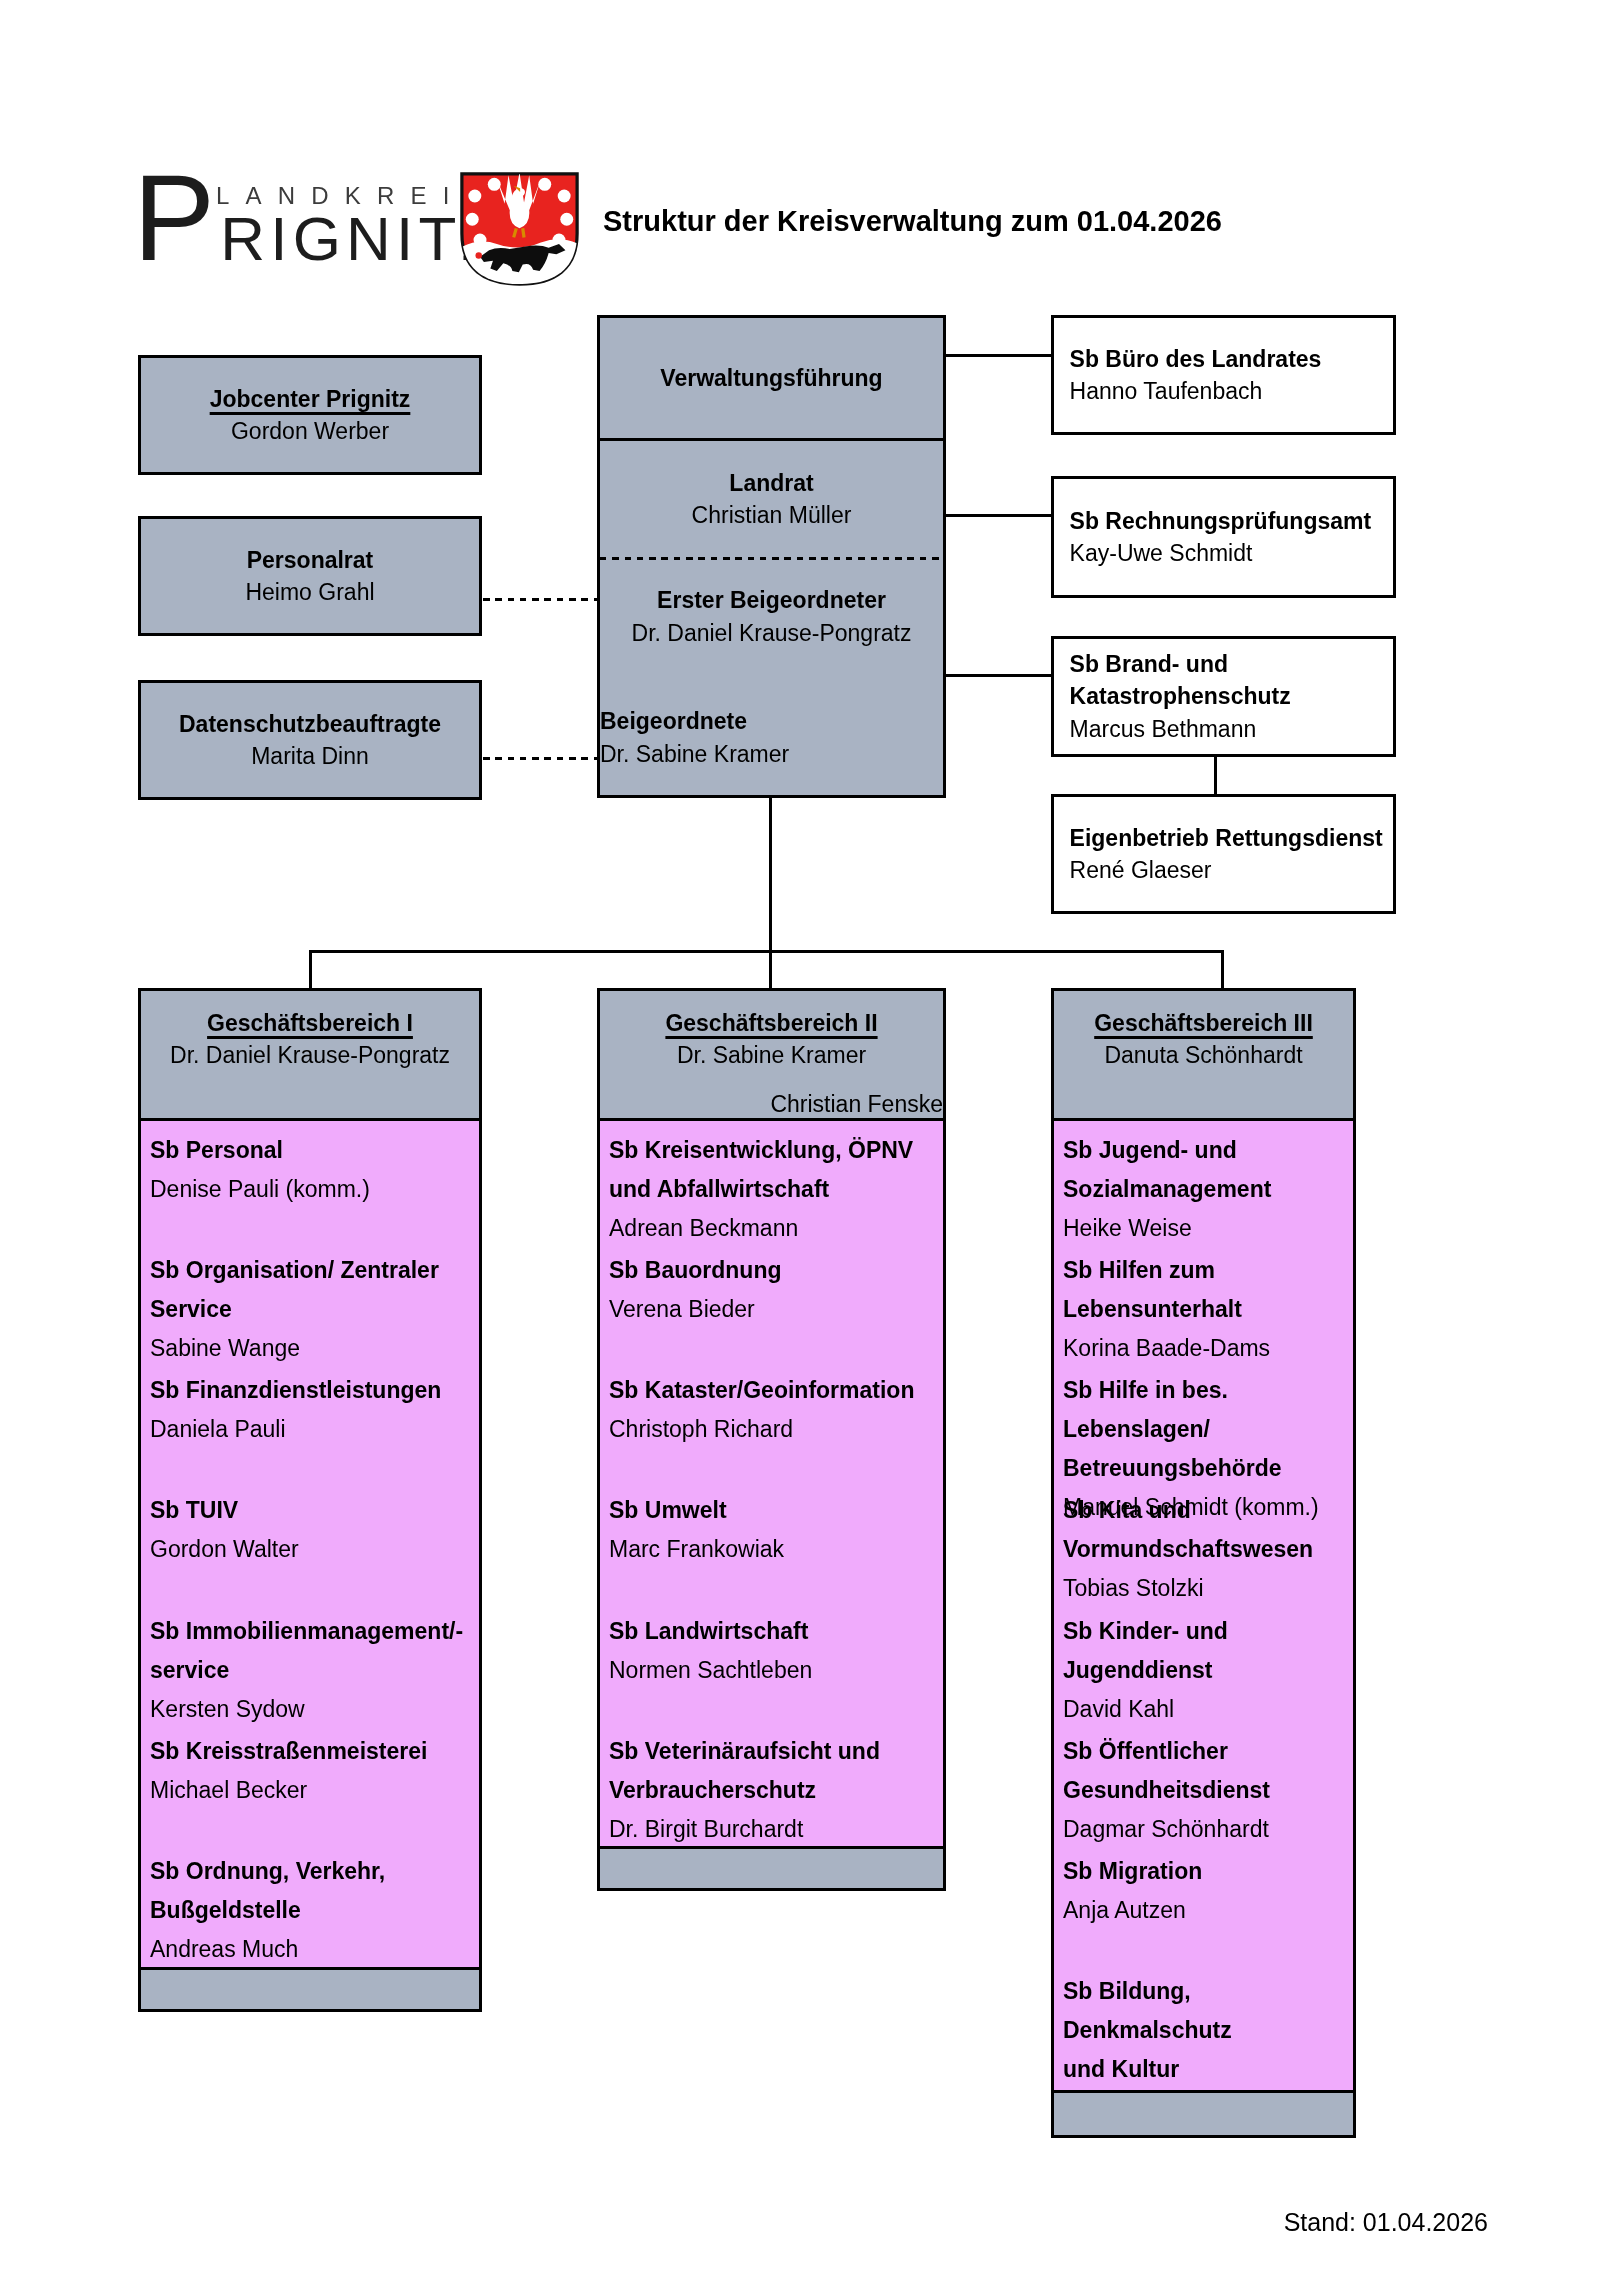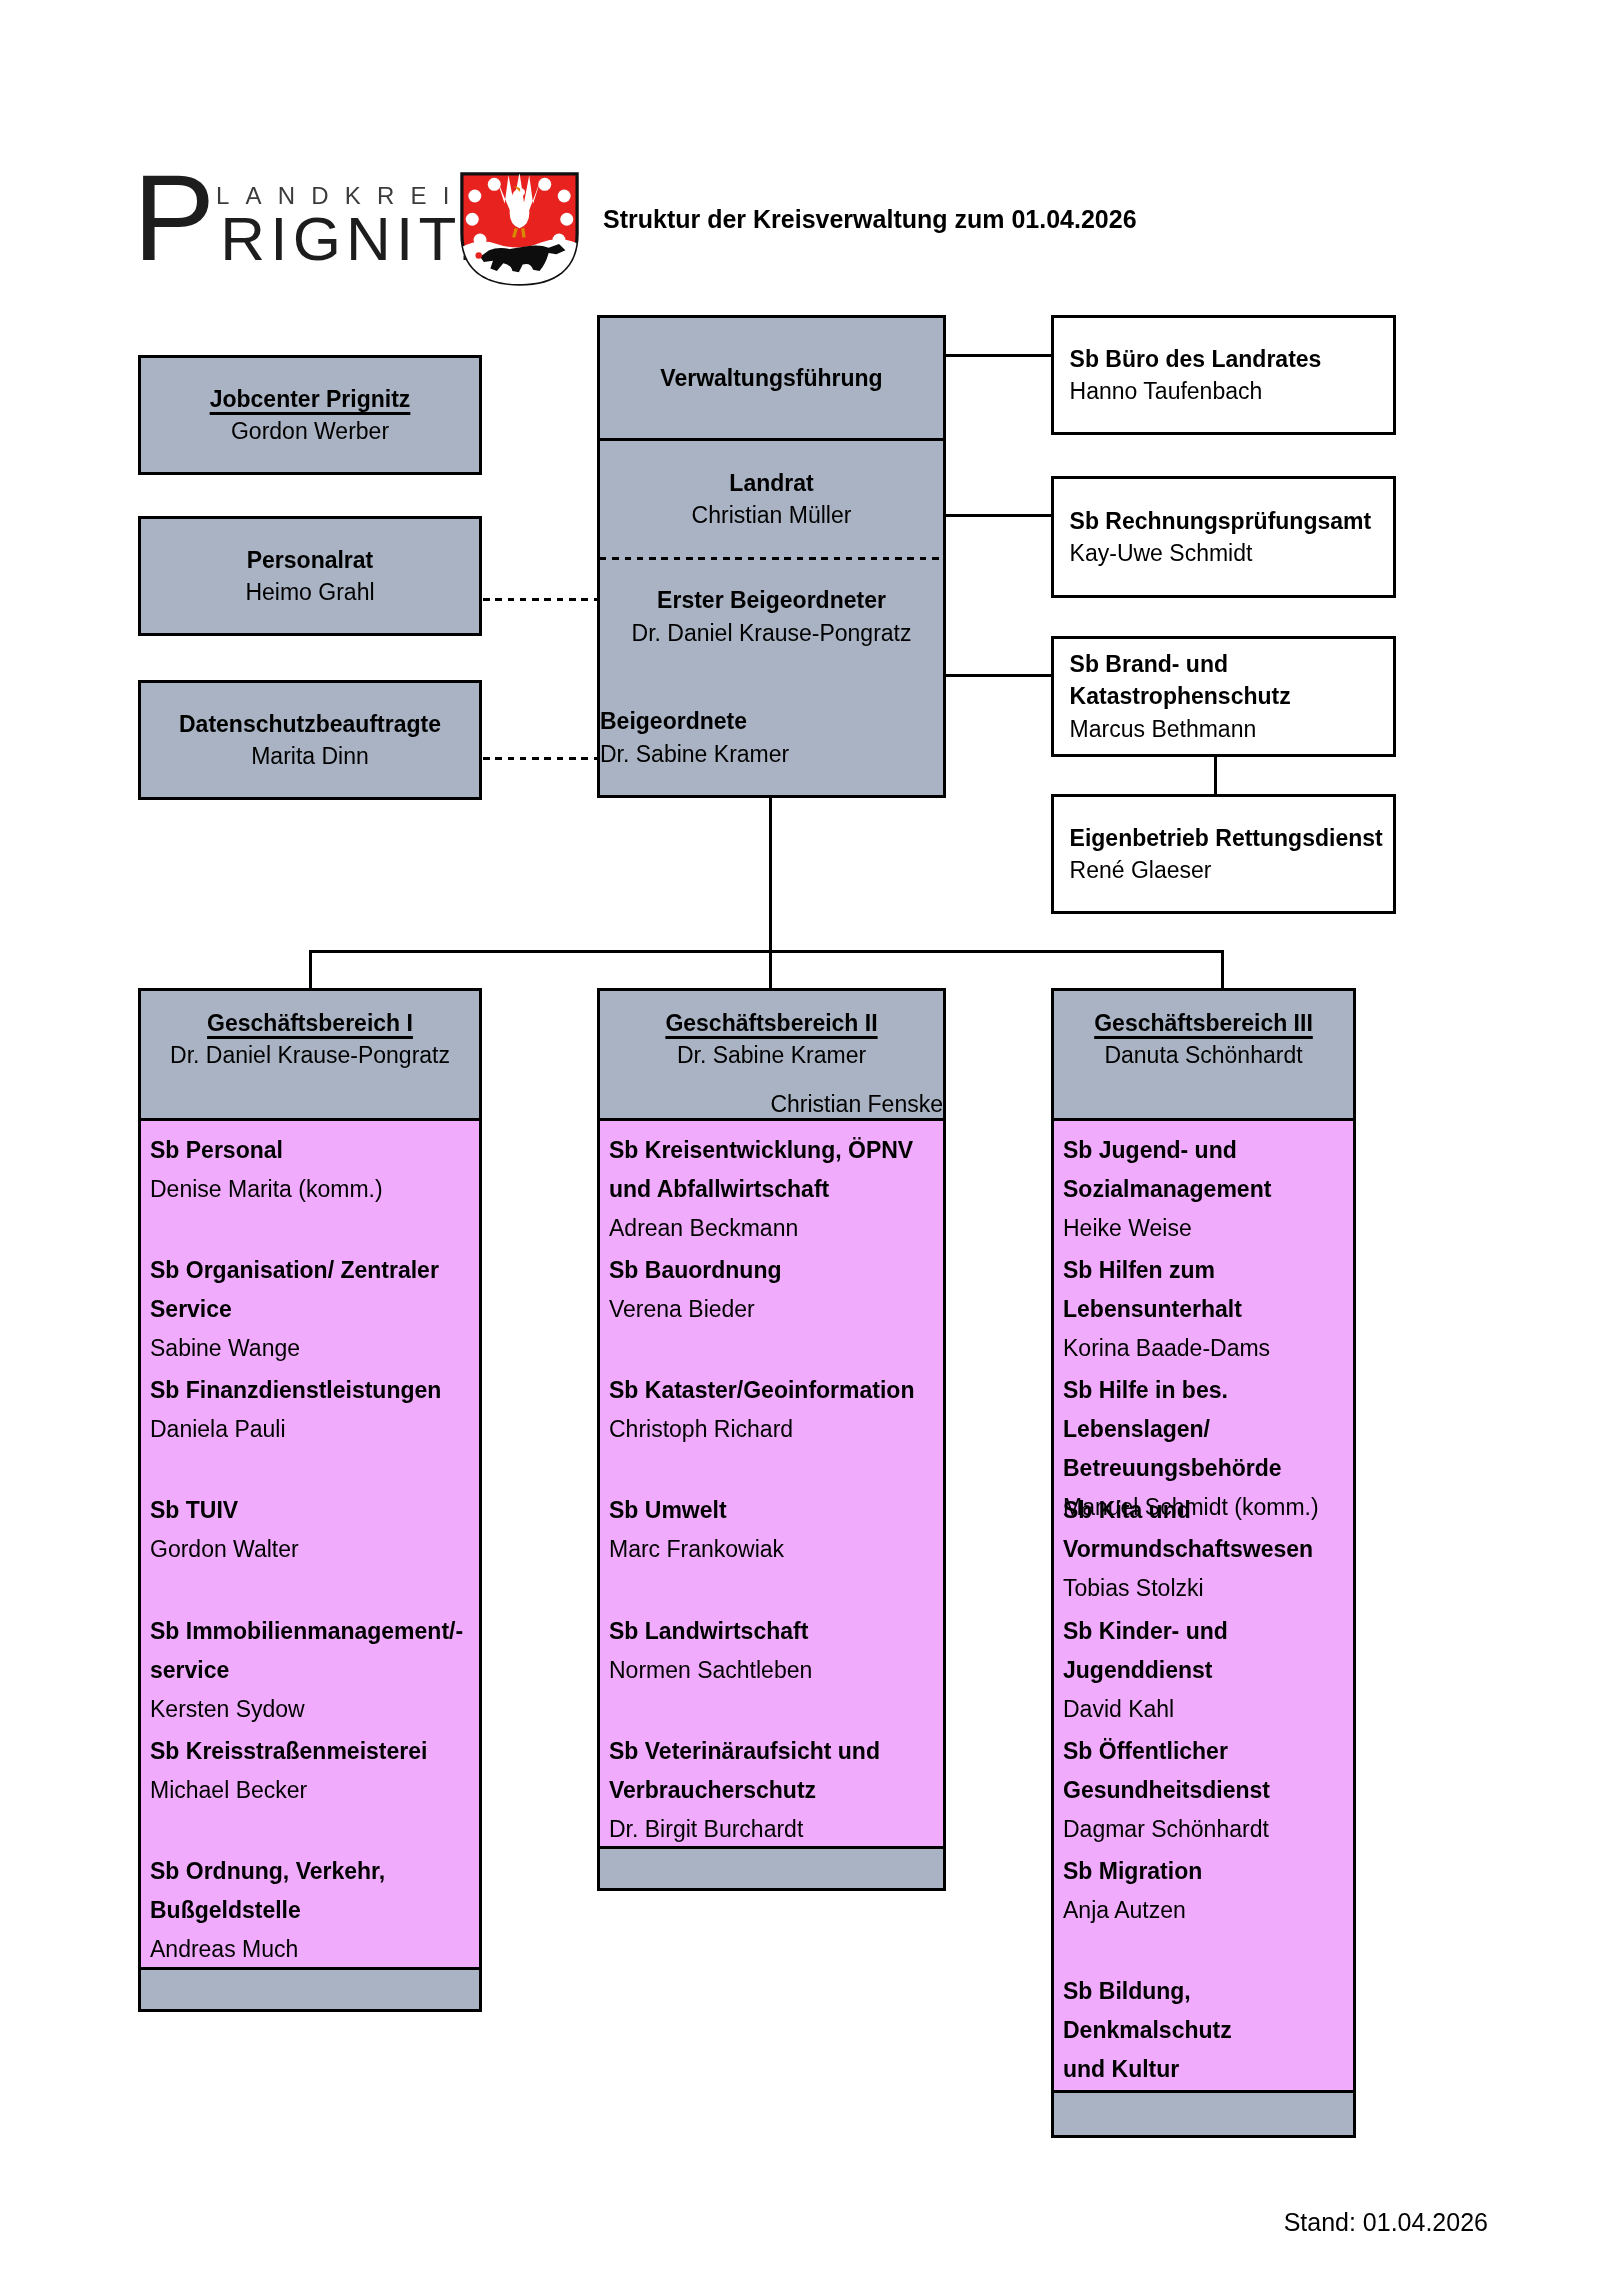--- a/index.html
+++ b/index.html
@@ -9,21 +9,21 @@
   
   .logo{position:absolute;left:133px;top:156px;width:455px;height:136px;}
   .logo-kicker{position:absolute;left:83px;top:26px;font-size:24px;letter-spacing:16.2px;
                color:#3c3c3c;font-weight:400;white-space:nowrap;}
   .logo-word{position:absolute;left:0px;top:-2.6px;font-size:62px;letter-spacing:5.2px;
              font-weight:400;color:#1d1d1d;white-space:nowrap;line-height:130px;}
   .logo-word::first-letter{font-size:123px;}
   .shield{position:absolute;left:325px;top:14.3px;}
 
   
-  .doc-title{position:absolute;left:603px;top:205px;font-size:25px;font-weight:bold;}
+  .doc-title{position:absolute;left:603px;top:205px;font-size:29px;font-weight:bold;}
   .stand{position:absolute;left:1170px;top:2208px;width:318px;text-align:right;font-size:25px;}
 
   
   .box{position:absolute;border:3.2px solid #000;box-sizing:border-box;background:#fff;}
   .gray{background:#a9b3c3;}
   .vcenter{display:flex;flex-direction:column;justify-content:center;text-align:center;}
   .t{font-weight:bold;font-size:23px;line-height:32.5px;white-space:pre-line;}
   .n{font-size:23px;line-height:32.5px;white-space:pre-line;}
   .u{text-decoration:underline;text-decoration-thickness:2.6px;text-underline-offset:4.5px;}
   .leftal{text-align:left;padding-left:15.6px;padding-right:7.8px;}
@@ -151,21 +151,21 @@
     <div class="n">René Glaeser</div>
   </div>
 
   <div class="dept" style="left:138px;top:988px;width:344px;height:1024px;">
     <div class="dept-header">
       <div class="t u">Geschäftsbereich I</div>
       <div class="n">Dr. Daniel Krause-Pongratz</div>
     </div>
     <div class="unit" style="top:140px;">
         <div class="t">Sb Personal</div>
-        <div class="n">Denise Marita (komm.)</div>
+        <div class="n">Denise Pauli (komm.)</div>
       </div>
     <div class="unit" style="top:260px;">
         <div class="t">Sb Organisation/ Zentraler
 Service</div>
         <div class="n">Sabine Wange</div>
       </div>
     <div class="unit" style="top:380px;">
         <div class="t">Sb Finanzdienstleistungen</div>
         <div class="n">Daniela Pauli</div>
       </div>

